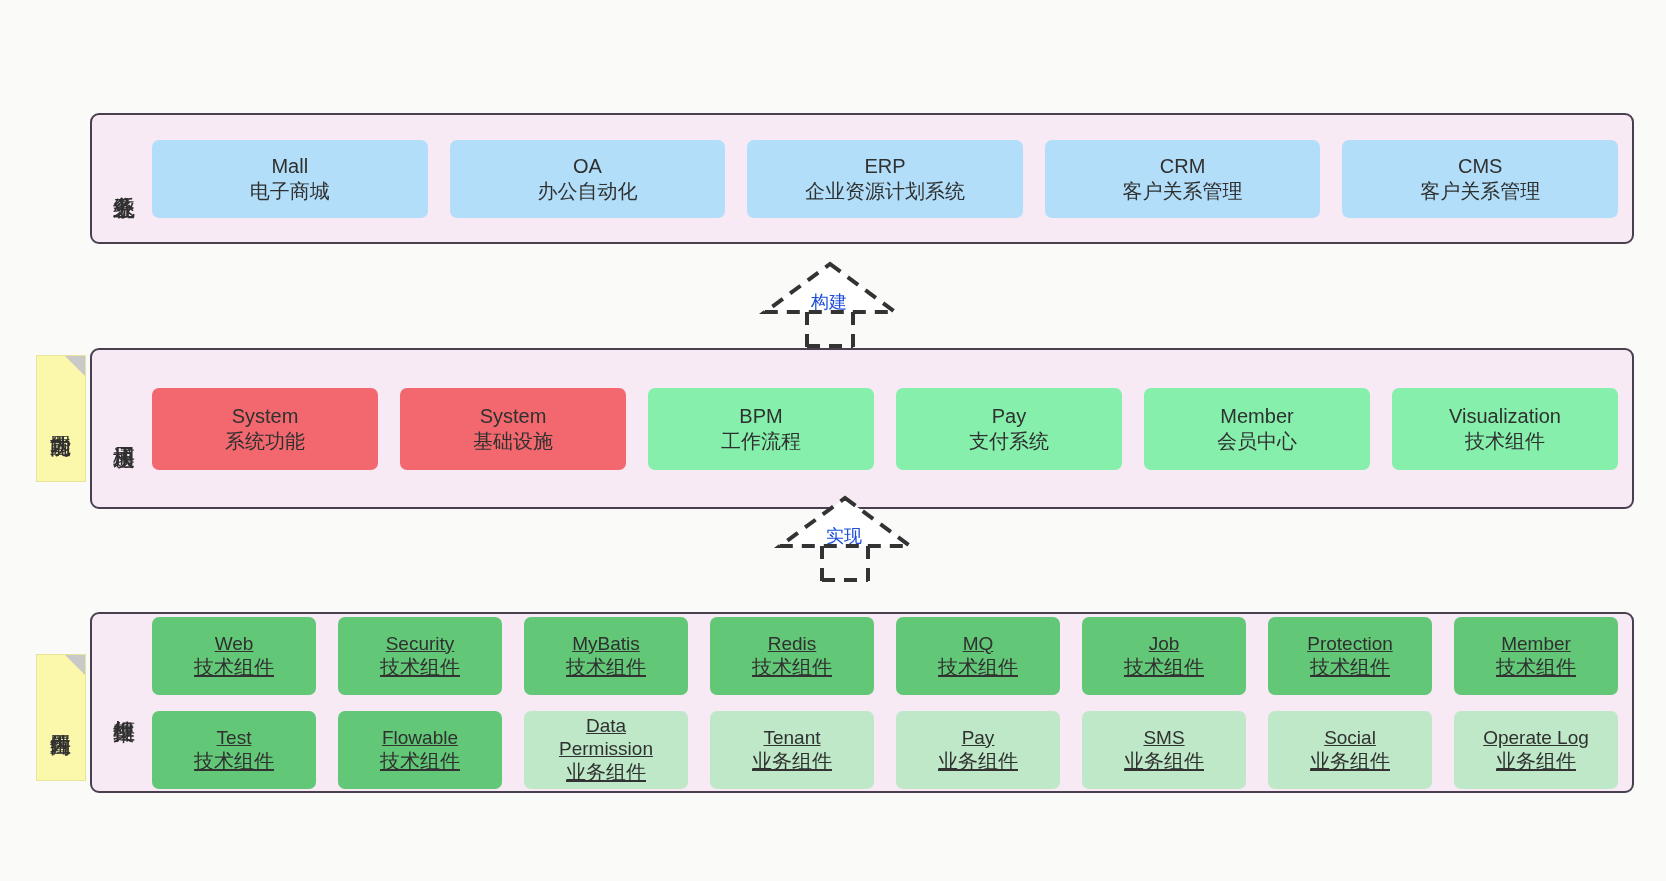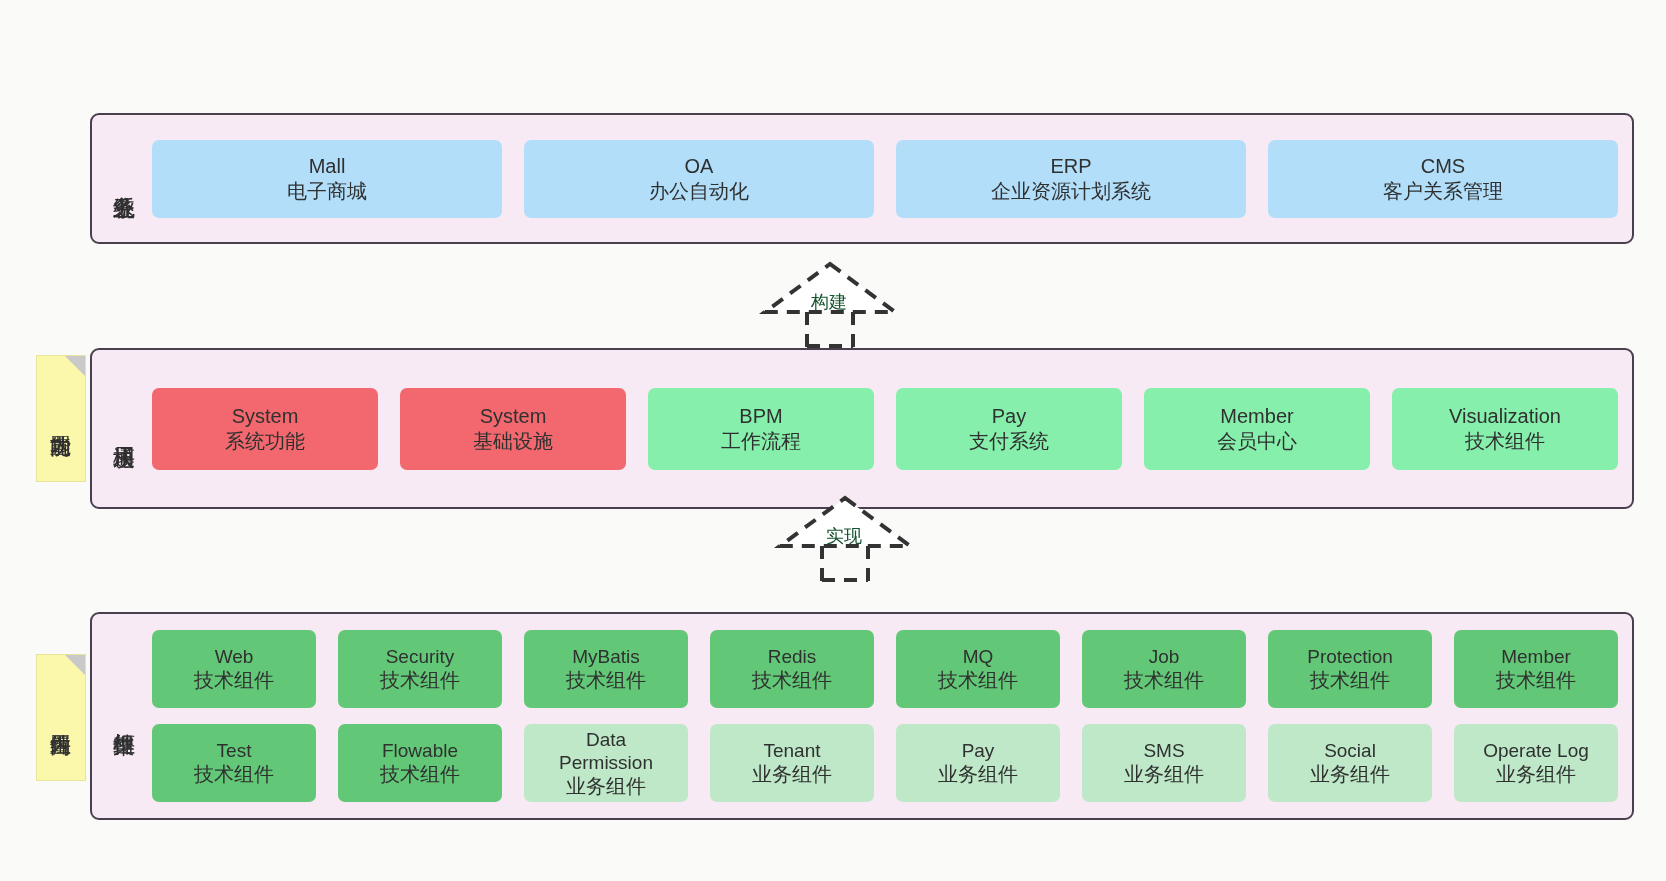--- a/index.html
+++ b/index.html
@@ -118,21 +118,21 @@
     border-left: 20px solid transparent;
   }
 
   
   .connector {
     position: absolute;
   }
   .connector-label {
     position: absolute;
     font-size: 18px;
-    color: #14532d;
+    color: #1d4ed8;
     background: transparent;
     white-space: nowrap;
   }
 </style>
 </head>
 <body>
 
 <div id="canvas">
 
   <div class="layer" id="layer-business" style="left:90px; top:113px; width:1544px; height:131px;">
@@ -143,20 +143,24 @@
           <span class="t1">Mall</span>
           <span class="t2">电子商城</span>
         </div>
         <div class="card blue">
           <span class="t1">OA</span>
           <span class="t2">办公自动化</span>
         </div>
         <div class="card blue">
           <span class="t1">ERP</span>
           <span class="t2">企业资源计划系统</span>
+        </div>
+        <div class="card blue">
+          <span class="t1">CRM</span>
+          <span class="t2">客户关系管理</span>
         </div>
         <div class="card blue">
           <span class="t1">CMS</span>
           <span class="t2">客户关系管理</span>
         </div>
       </div>
     </div>
   </div>
 
   <div class="connector" style="left:755px; top:258px; width:150px; height:90px;">
@@ -210,21 +214,21 @@
       <path d="M 52 54 L 52 90 M 98 54 L 98 90 M 52 88 L 98 88" fill="none" stroke="#333333" stroke-width="4" stroke-dasharray="13,9"></path>
     </svg>
     <span class="connector-label" style="left:56px; top:32px;">实现</span>
   </div>
 
   <div class="note" style="left:36px; top:654px; height:127px;">
     <span class="note-fold"></span>
     <span class="note-text">内置组件</span>
   </div>
 
-  <div class="layer" id="layer-framework" style="left:90px; top:612px; width:1544px; height:208px;">
+  <div class="layer" id="layer-framework" style="left:90px; top:612px; width:1544px; height:181px;text-decoration:underline;">
     <div class="layer-label">框架组件</div>
     <div class="layer-body">
 
       <div class="row">
         <div class="card green small">
           <span class="t1">Web</span>
           <span class="t2">技术组件</span>
         </div>
         <div class="card green small">
           <span class="t1">Security</span>

